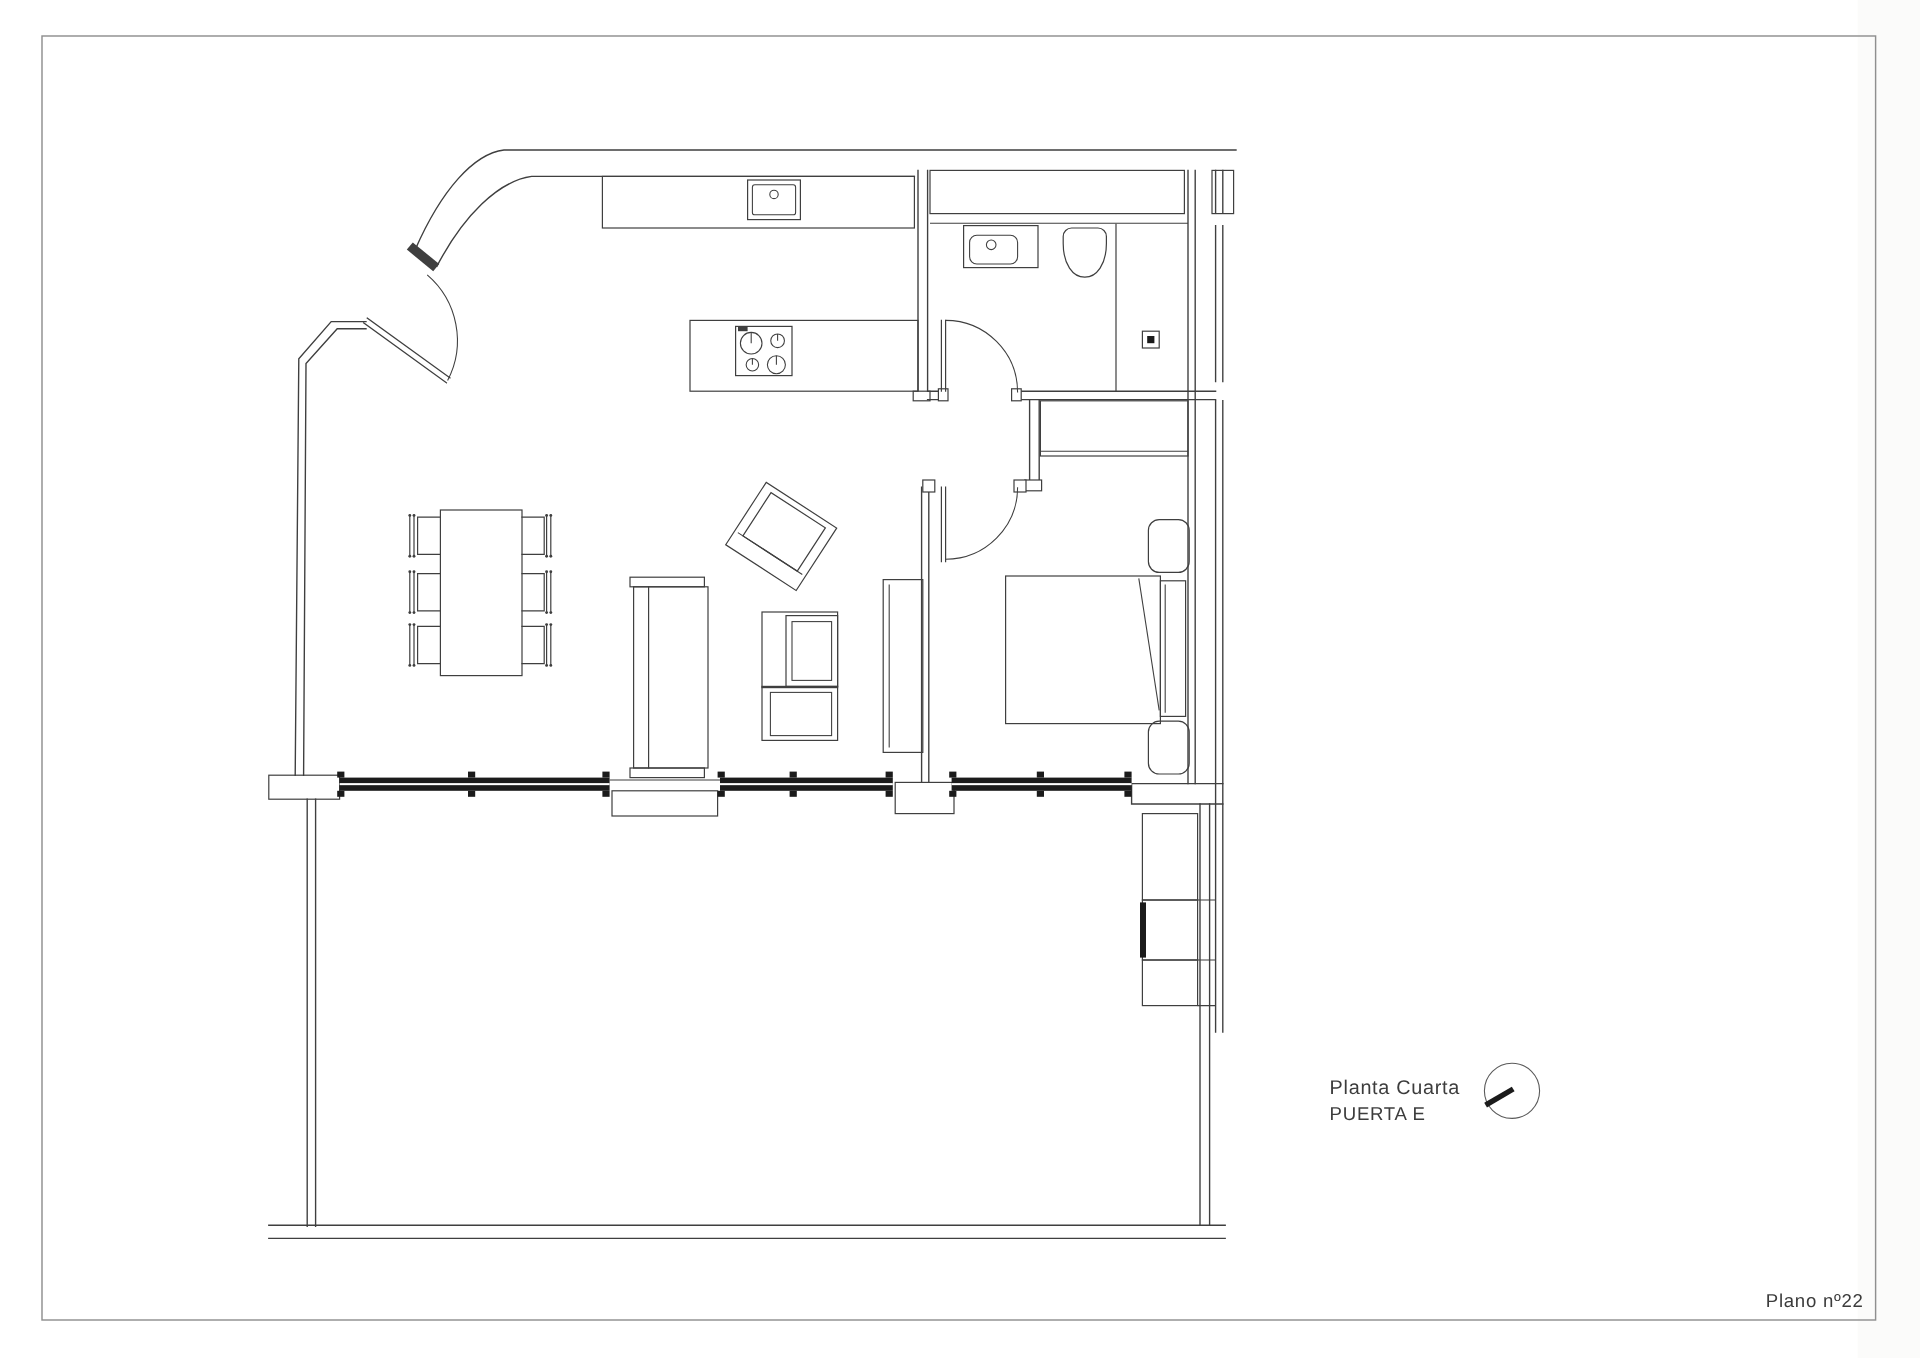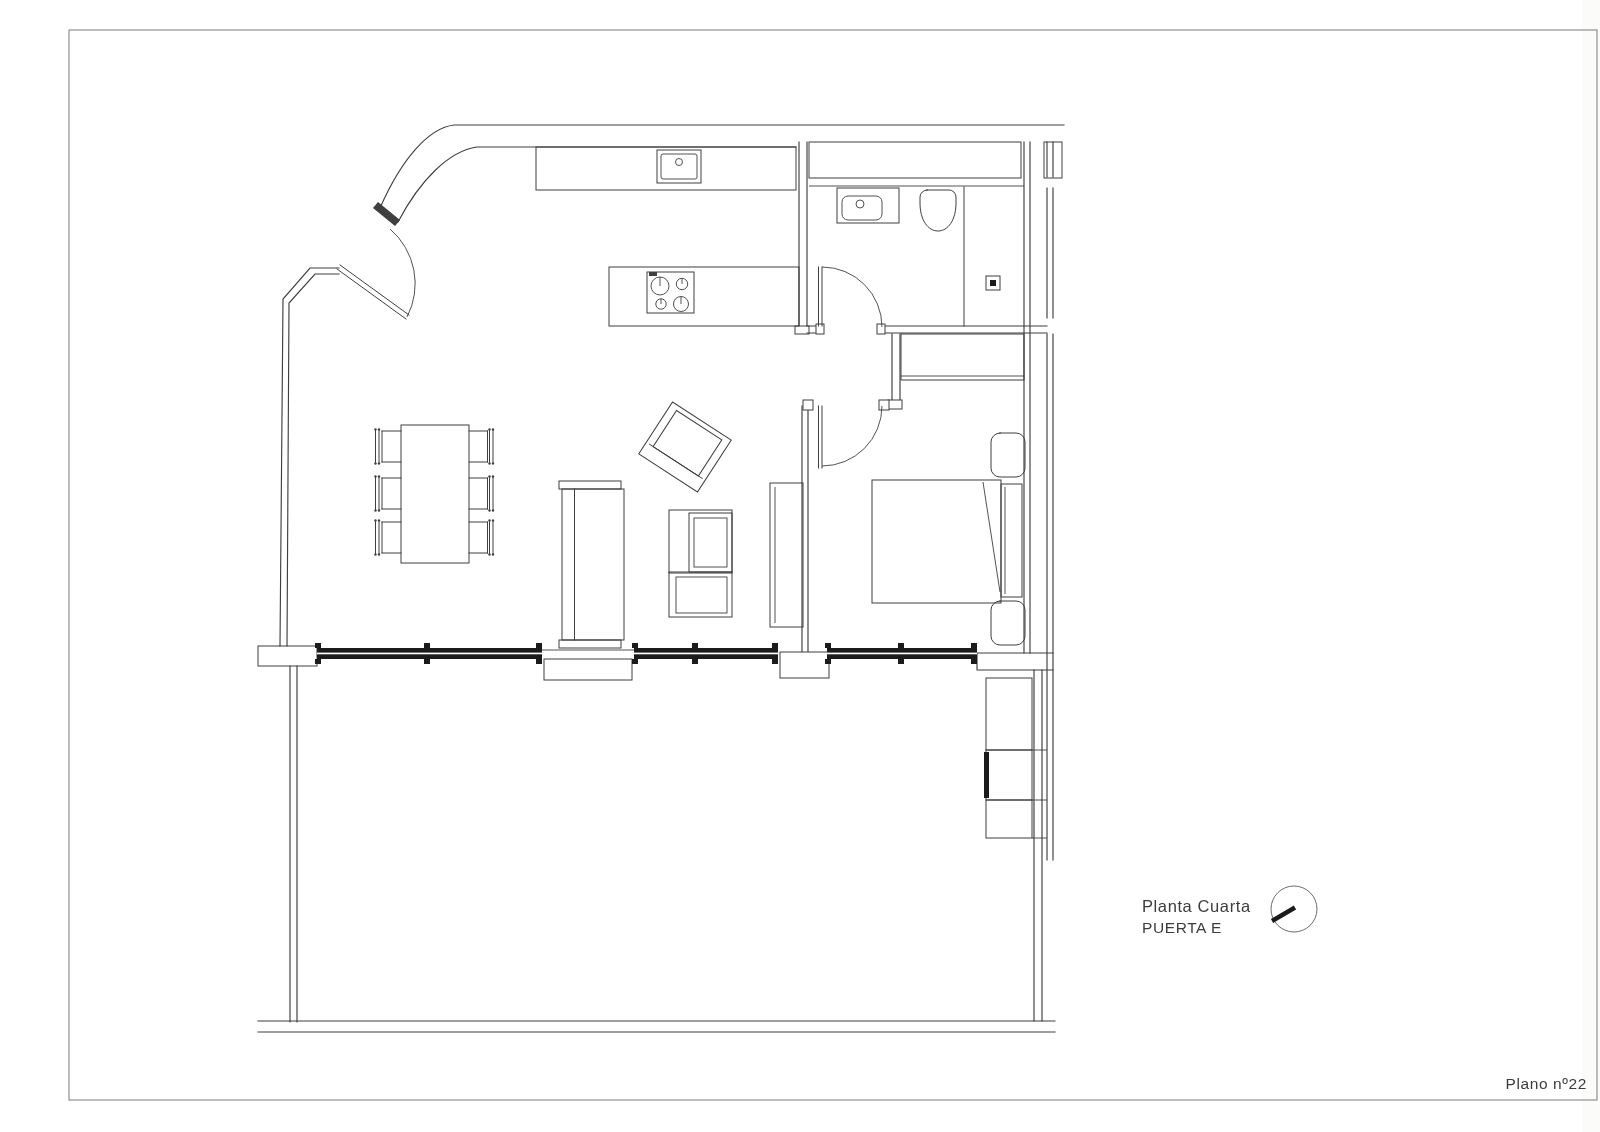--- a/index.html
+++ b/index.html
@@ -1,21 +1,21 @@
 <!DOCTYPE html>
 <html style="--line: #3f3f3f; --line-light: #8f8f8f; --window-fill: #1b1b1b; --text: #3c3c3c; --paper: #ffffff; --bg: #fbfbfa;"><head>
 <meta charset="utf-8">
 <style>
   :root{
     --line:#3f3f3f; --line-light:#8f8f8f; --window-fill:#1b1b1b;
     --text:#3c3c3c; --bg:#fbfbfa; --paper:#ffffff;
   }
   html,body{margin:0;padding:0;background:var(--bg);}
   .sheet{position:relative;width:1548px;height:1132px;background:var(--paper);
-         font-family:"Liberation Sans", sans-serif;padding-left:34px;}
+         font-family:"Liberation Sans", sans-serif;}
   svg{display:block}
   
   .w   {stroke:var(--line);stroke-width:1.15;fill:none;stroke-linecap:square;}
   .w2  {stroke:var(--line);stroke-width:1;fill:none;stroke-linecap:square;}
   .thin{stroke:var(--line);stroke-width:.9;fill:none;}
   .cap {fill:var(--line);stroke:none;}
   .dark{fill:var(--window-fill);stroke:none;}
   .whitefill{fill:var(--paper);}
   .frame{stroke:var(--line-light);stroke-width:1.2;fill:none;}
   .lbl{fill:var(--text);letter-spacing:.6px;}

